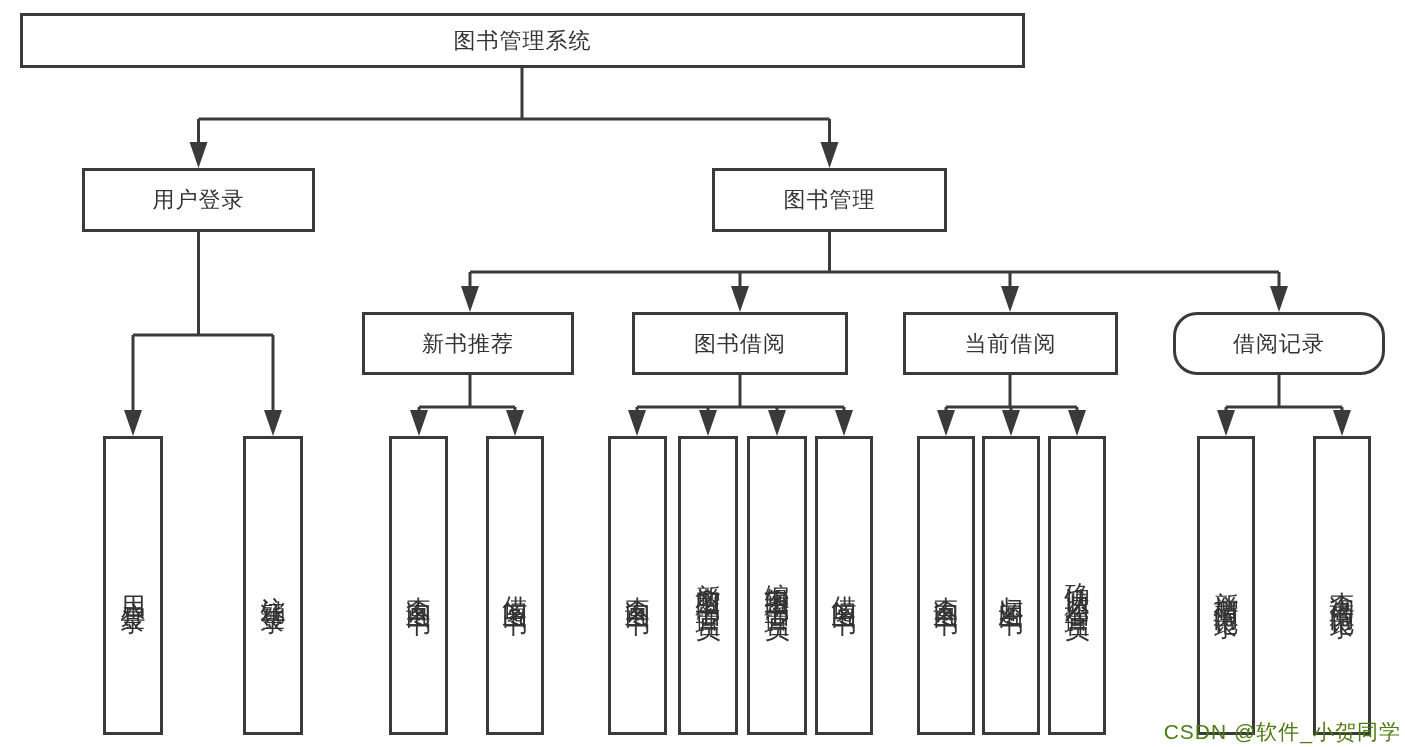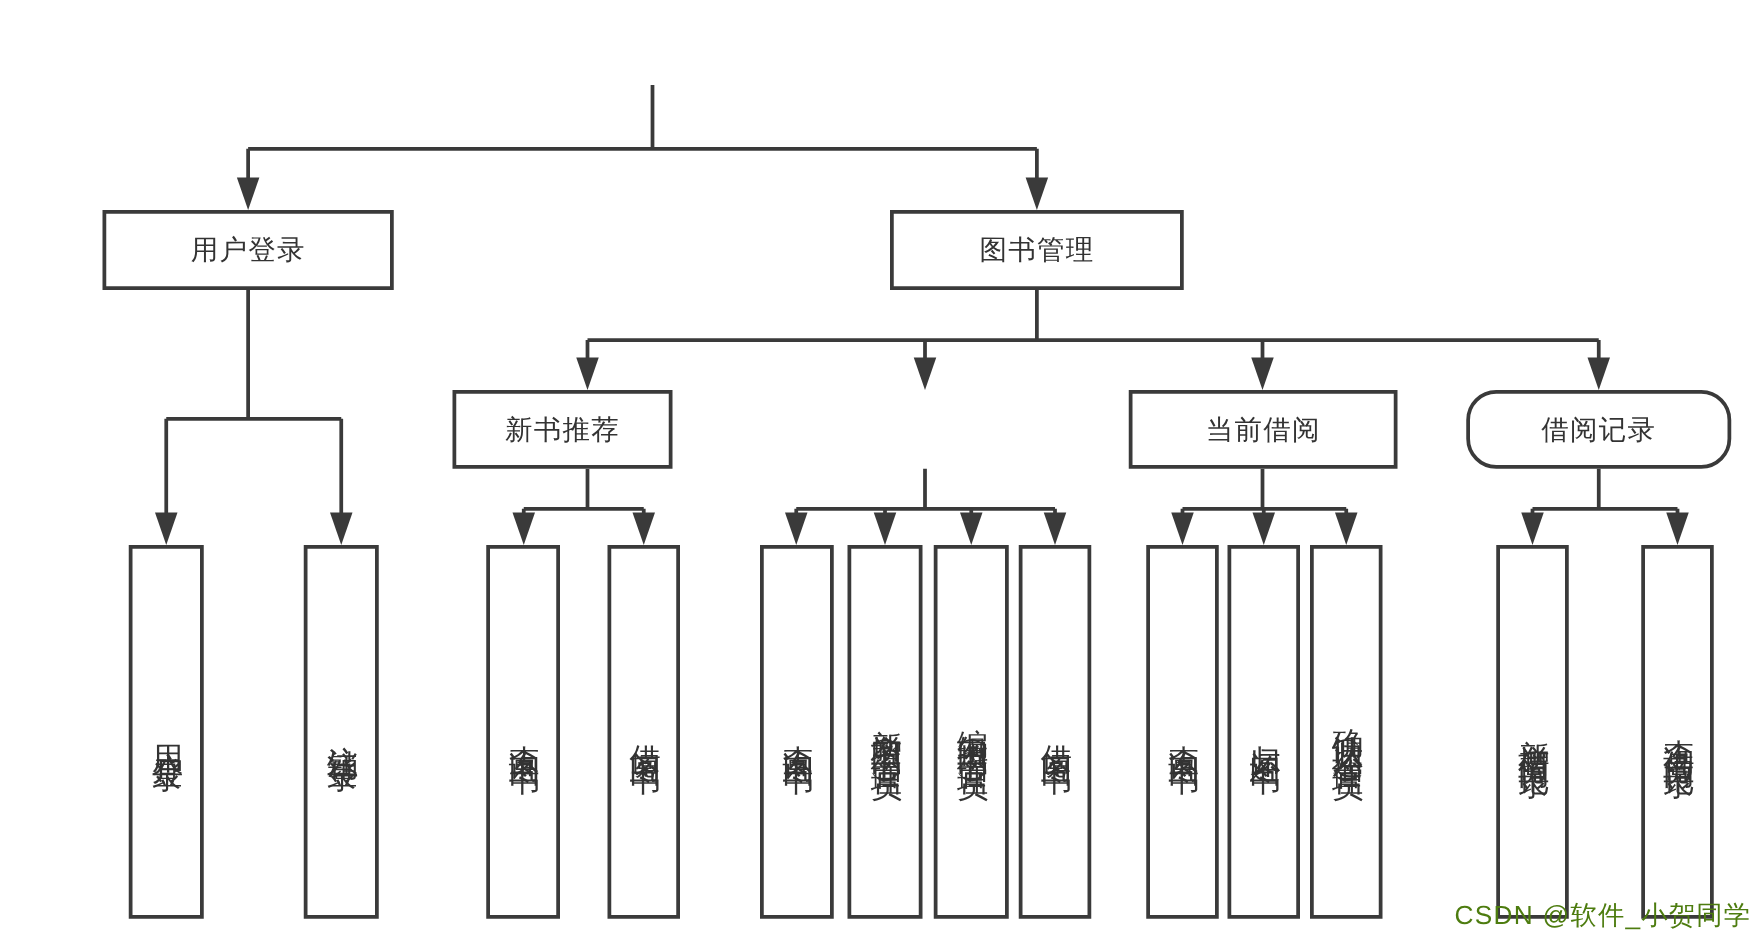--- a/index.html
+++ b/index.html
@@ -130,30 +130,36 @@
     <g>
       <path d="M1279,375 V407"></path>
       <path d="M1226,407 H1342"></path>
       <path d="M1226,407 V418"></path>
       <path d="M1342,407 V418"></path>
       <path fill="#3a3a3a" stroke="none" d="M1217,410 L1235,410 L1226,436 Z"></path>
       <path fill="#3a3a3a" stroke="none" d="M1333,410 L1351,410 L1342,436 Z"></path>
     </g>
   </svg>
 
+  <div class="node h-node" style="left:20px; top:13px; width:1005px; height:55px;">
+    <span>图书管理系统</span>
+  </div>
 
   <div class="node h-node" style="left:82px; top:168px; width:233px; height:64px;">
     <span>用户登录</span>
   </div>
   <div class="node h-node" style="left:712px; top:168px; width:235px; height:64px;">
     <span>图书管理</span>
   </div>
 
-  <div class="node h-node" style="left:362px; top:312px; width:176px; height:63px;">
+  <div class="node h-node" style="left:362px; top:312px; width:212px; height:63px;">
     <span>新书推荐</span>
+  </div>
+  <div class="node h-node" style="left:632px; top:312px; width:216px; height:63px;">
+    <span>图书借阅</span>
   </div>
   <div class="node h-node" style="left:903px; top:312px; width:215px; height:63px;">
     <span>当前借阅</span>
   </div>
   <div class="node h-node" style="left:1173px; top:312px; width:212px; height:63px;border-radius:24px;">
     <span>借阅记录</span>
   </div>
 
   <div class="node v-node" style="left:103px; top:436px; width:60px; height:299px;">
     <span>用户登录</span>

